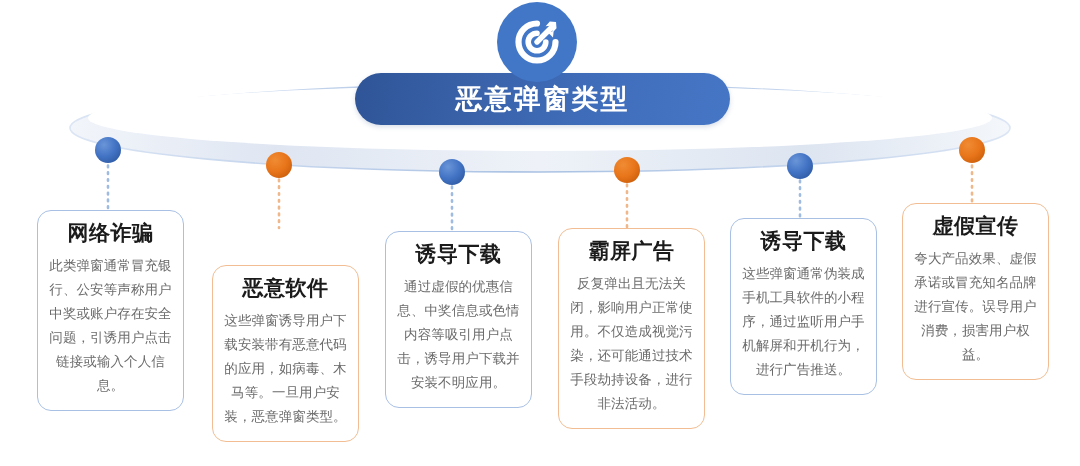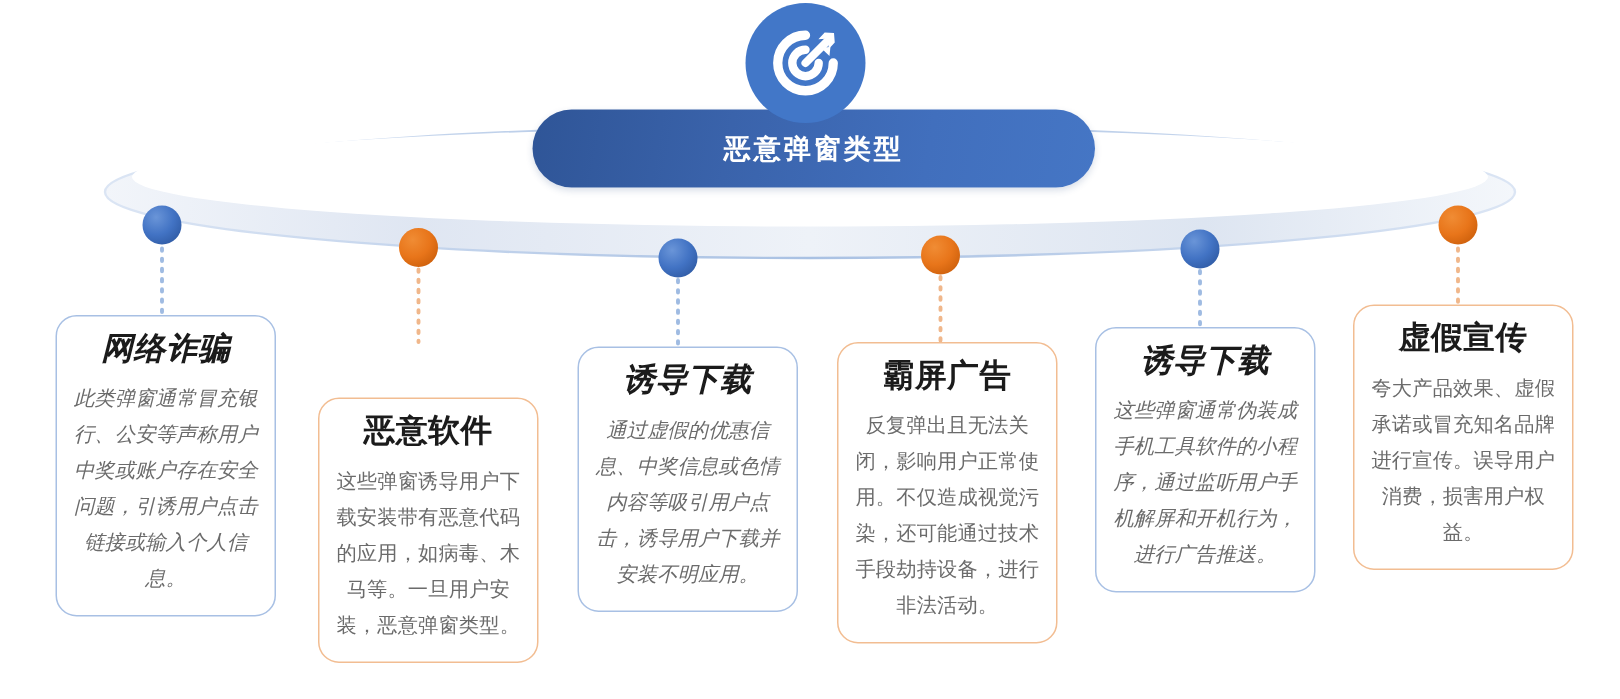--- a/index.html
+++ b/index.html
@@ -31,42 +31,42 @@
     position:absolute;
     left:355px;top:73px;width:375px;height:52px;
     border-radius:26px;
     background:linear-gradient(100deg,#2f5597 0%,#3a63ab 35%,#416fbd 70%,#4576c5 100%);
     display:flex;align-items:center;justify-content:center;
     z-index:5;
     box-shadow:0 2px 5px rgba(40,70,130,.18);
   }
   .title-text{
     color:#ffffff;
-    font-size:18px;
+    font-size:27px;
     font-weight:bold;
     letter-spacing:2px;
     line-height:1;
     white-space:nowrap;
   }
 
   
   .card{
     position:absolute;
     width:147px;
     box-sizing:border-box;
     background:#ffffff;
     border-radius:14px;
     border:1.6px solid #b8cbe8;
     z-index:4;
     padding:10px 9px 12px 9px;
     display:flex;
     flex-direction:column;
     align-items:center;
   }
-  .card.blue{border-color:#a8c0e4;font-style:italic;}
+  .card.blue{border-color:#a8c0e4;}
   .card.orange{border-color:#f2bd92;}
 
   .card-title{
     font-size:21px;
     font-weight:bold;
     color:#1b1b1b;
     line-height:1.15;
     letter-spacing:.5px;
     margin-bottom:9px;
     white-space:nowrap;

